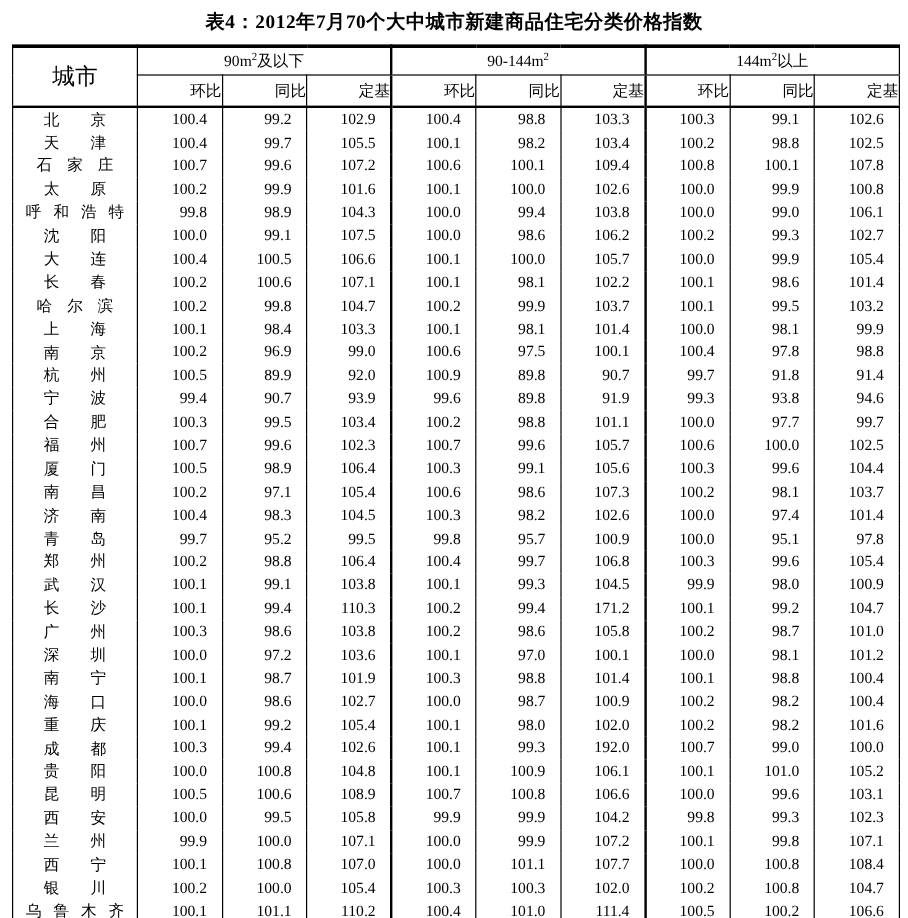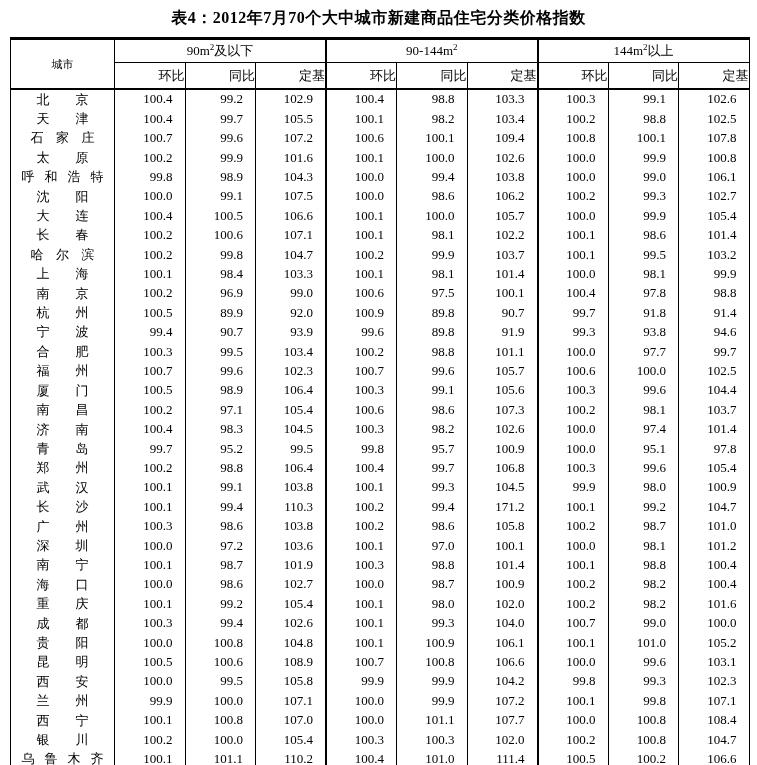--- a/index.html
+++ b/index.html
@@ -37,21 +37,21 @@
   col.c-city { width: 104px; }
   col.c-num  { width: 70.5px; }
 
   thead th {
     font-weight: normal;
     font-size: 13px;
     padding: 0;
     border-left: 1px solid #000;
   }
   tr.group-row th { height: 22px; border-bottom: 1px solid #000; }
-  th.city-h { border-left: none; border-bottom: none; font-size: 11px; }
+  th.city-h { border-left: none; border-bottom: none; font-size: 19px; }
   tr.sub-row th { height: 25px; text-align: right; }
   thead { border-bottom: 2px solid #000; }
 
   th .sup {
     font-size: 9px;
     vertical-align: super;
     line-height: 0;
   }
 
   tbody td {
@@ -442,21 +442,21 @@
     <td class="num">98.2</td>
     <td class="num">101.6</td>
   </tr>
         <tr>
     <td class="city"><span class="city-name len2">成都</span></td>
     <td class="num">100.3</td>
     <td class="num">99.4</td>
     <td class="num">102.6</td>
     <td class="num gsep">100.1</td>
     <td class="num">99.3</td>
-    <td class="num">104.0</td>
+    <td class="num">192.0</td>
     <td class="num gsep">100.7</td>
     <td class="num">99.0</td>
     <td class="num">100.0</td>
   </tr>
         <tr>
     <td class="city"><span class="city-name len2">贵阳</span></td>
     <td class="num">100.0</td>
     <td class="num">100.8</td>
     <td class="num">104.8</td>
     <td class="num gsep">100.1</td>

